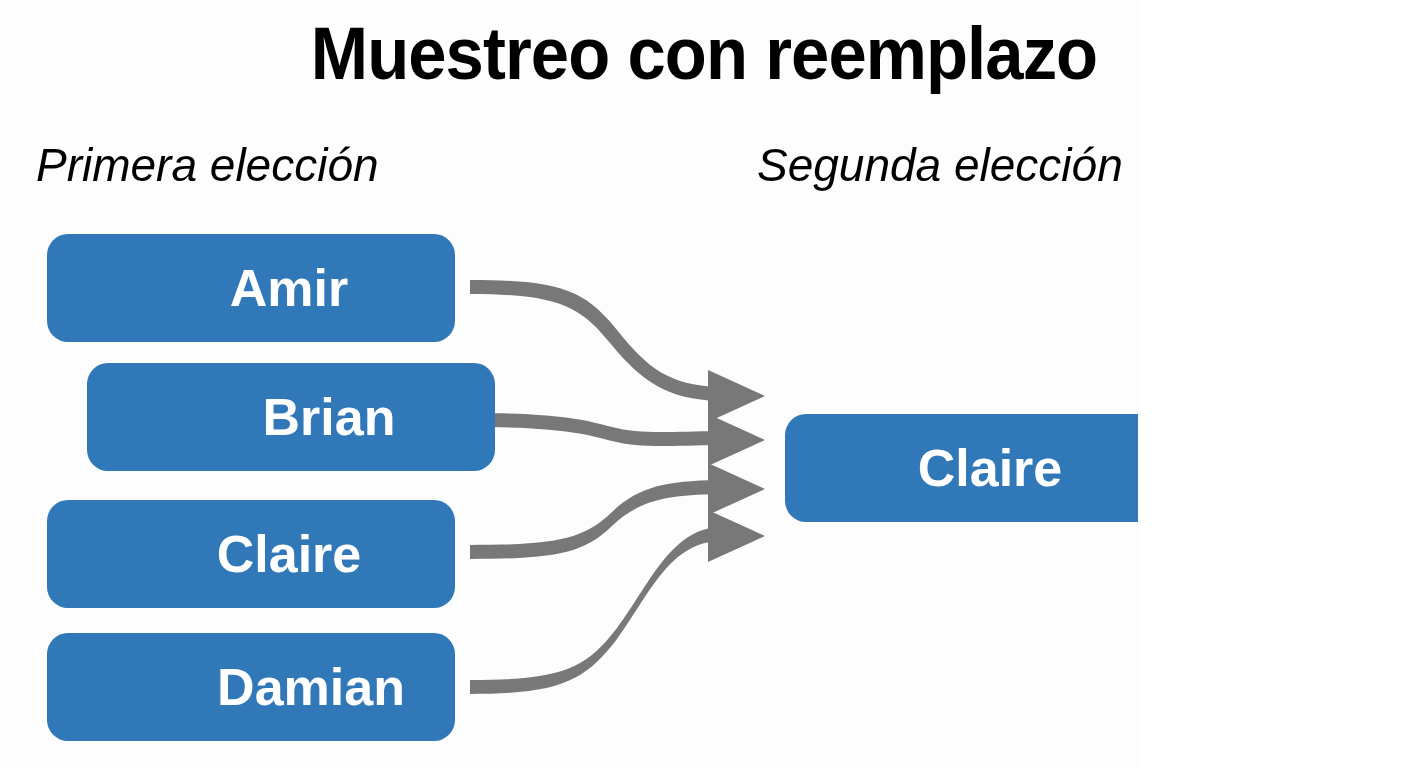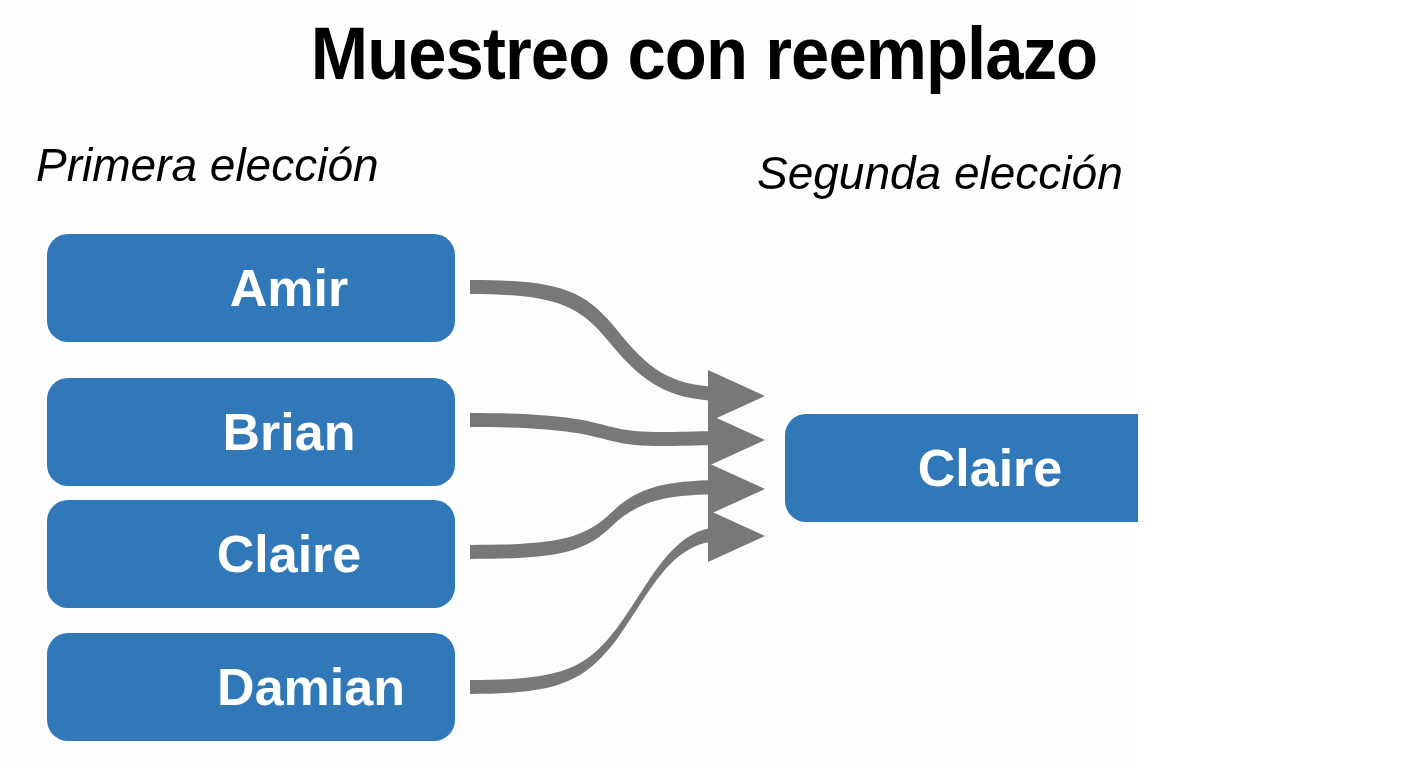--- a/index.html
+++ b/index.html
@@ -38,21 +38,21 @@
     position: absolute;
     font-family: "Liberation Sans", sans-serif;
     font-style: italic;
     font-weight: normal;
     font-size: 46px;
     line-height: 52px;
     color: #000000;
     white-space: nowrap;
   }
   #heading-first  { left: 36px;  top: 139px; }
-  #heading-second { left: 757px; top: 139px; margin-top: 8px; }
+  #heading-second { left: 757px; top: 139px; }
 
   
   .name-box {
     position: absolute;
     background: #3078B8;
     border-radius: 21px;
     box-sizing: border-box;
     display: flex;
     align-items: center;
     justify-content: center;
@@ -66,21 +66,21 @@
   .name-box .label {
     display: block;
     padding-left: 76px; 
   }
   .left-box {
     left: 47px;
     width: 408px;
     height: 108px;
   }
   #box-amir   { top: 234px; }
-  #box-brian  { top: 378px; }
+  #box-brian  { top: 363px; margin-left: 40px; }
   #box-claire { top: 500px; }
   #box-damian { top: 633px; padding-left: 44px; }
 
   #box-result {
     left: 785px;
     top: 414px;
     width: 410px;
     height: 108px;
   }
   #box-result .label { padding-left: 0px; }

